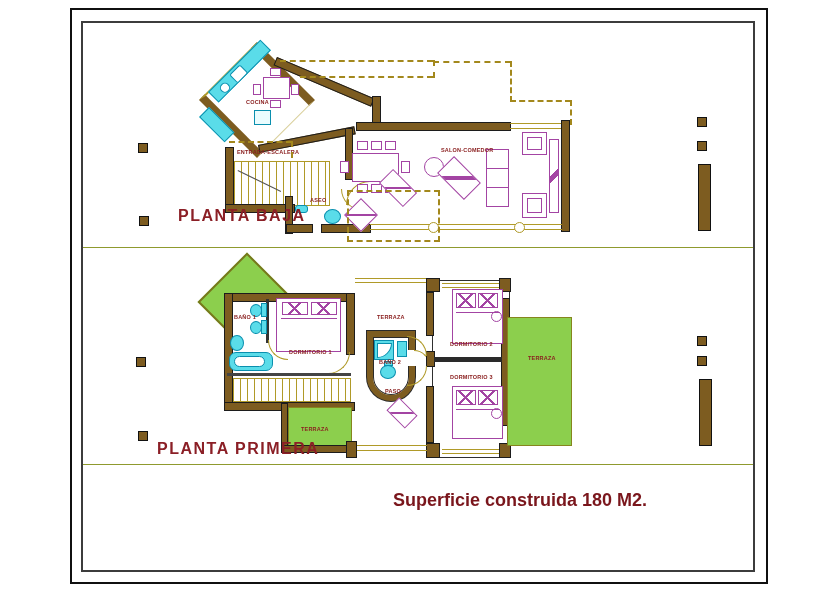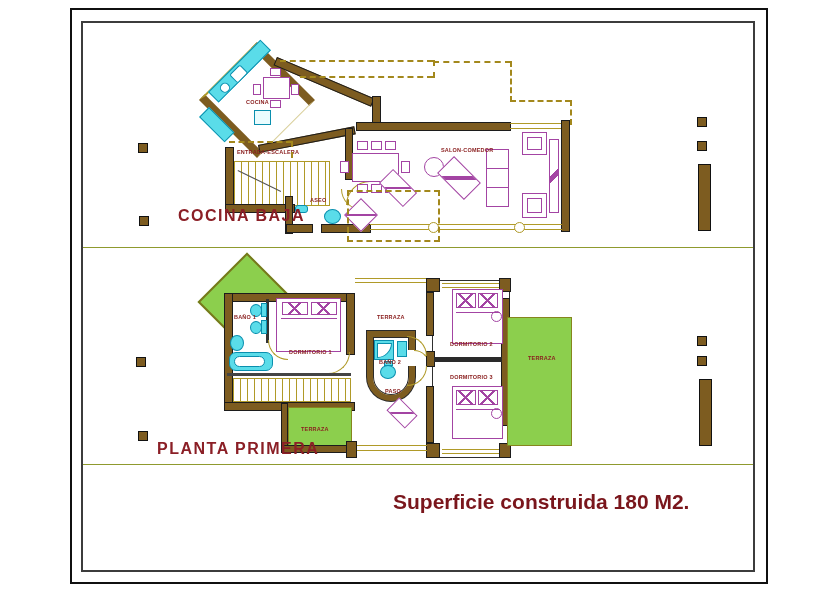--- a/index.html
+++ b/index.html
@@ -31,21 +31,21 @@
        border-radius:0 0 0 100%;}
   .crc{border-radius:50%;}
   .stair{position:absolute;background:repeating-linear-gradient(90deg,#fff 0 6px,var(--olive) 6px 7px);
          border:1px solid var(--olive);box-sizing:border-box;}
   .diag{background-image:linear-gradient(135deg,transparent 46%,var(--mag) 46%,var(--mag) 54%,transparent 54%);}
   .pil{position:absolute;border:1px solid var(--mag);box-sizing:border-box;
        background-image:linear-gradient(135deg,transparent 45%,var(--mag) 45%,var(--mag) 52%,transparent 52%),
                         linear-gradient(45deg,transparent 45%,var(--mag) 45%,var(--mag) 52%,transparent 52%);}
   .thinline{position:absolute;background:#555;}
   .divline{position:absolute;background:#8f9a2e;height:1px;}
-  .footer-text{position:absolute;color:#7a161c;font-weight:bold;font-size:21px;white-space:nowrap;}
+  .footer-text{position:absolute;color:#7a161c;font-weight:bold;font-size:18px;white-space:nowrap;}
 </style>
 </head>
 <body>
 
 <div id="canvas">
 
   <div class="frame" style="left:70px;top:8px;width:698px;height:576px;border:2px solid #101010;"></div>
   <div class="frame" style="left:81px;top:21px;width:674px;height:551px;border:2px solid #3c3c3c;"></div>
 
   <div class="divline" style="left:83px;top:247px;width:670px;"></div>
@@ -132,21 +132,21 @@
     <div class="dh" style="left:510px;top:100px;width:61px;"></div>
     <div class="dv" style="left:570px;top:100px;height:25px;"></div>
     <div class="drect" style="left:347px;top:190px;width:93px;height:52px;"></div>
 
     <div class="sq" style="left:138px;top:143px;"></div>
     <div class="sq" style="left:139px;top:216px;"></div>
     <div class="sq" style="left:697px;top:117px;"></div>
     <div class="sq" style="left:697px;top:141px;"></div>
     <div class="bar" style="left:698px;top:164px;width:13px;height:67px;"></div>
 
-    <div class="ttl" style="left:178px;top:207px;">COCINA BAJA</div>
+    <div class="ttl" style="left:178px;top:207px;">PLANTA BAJA</div>
   </div>
 
   <div>
 
     <div class="grn" style="left:212px;top:267px;width:70px;height:70px;transform:rotate(45deg);border-width:2px;border-color:#77771c;"></div>
 
     <div style="position:absolute;left:228px;top:294px;width:127px;height:116px;background:#fff;"></div>
     <div class="w" style="left:224px;top:293px;width:131px;height:9px;"></div>
     <div class="w" style="left:224px;top:293px;width:9px;height:114px;"></div>
     <div style="position:absolute;left:266px;top:299px;width:3px;height:44px;background:#333;"></div>

